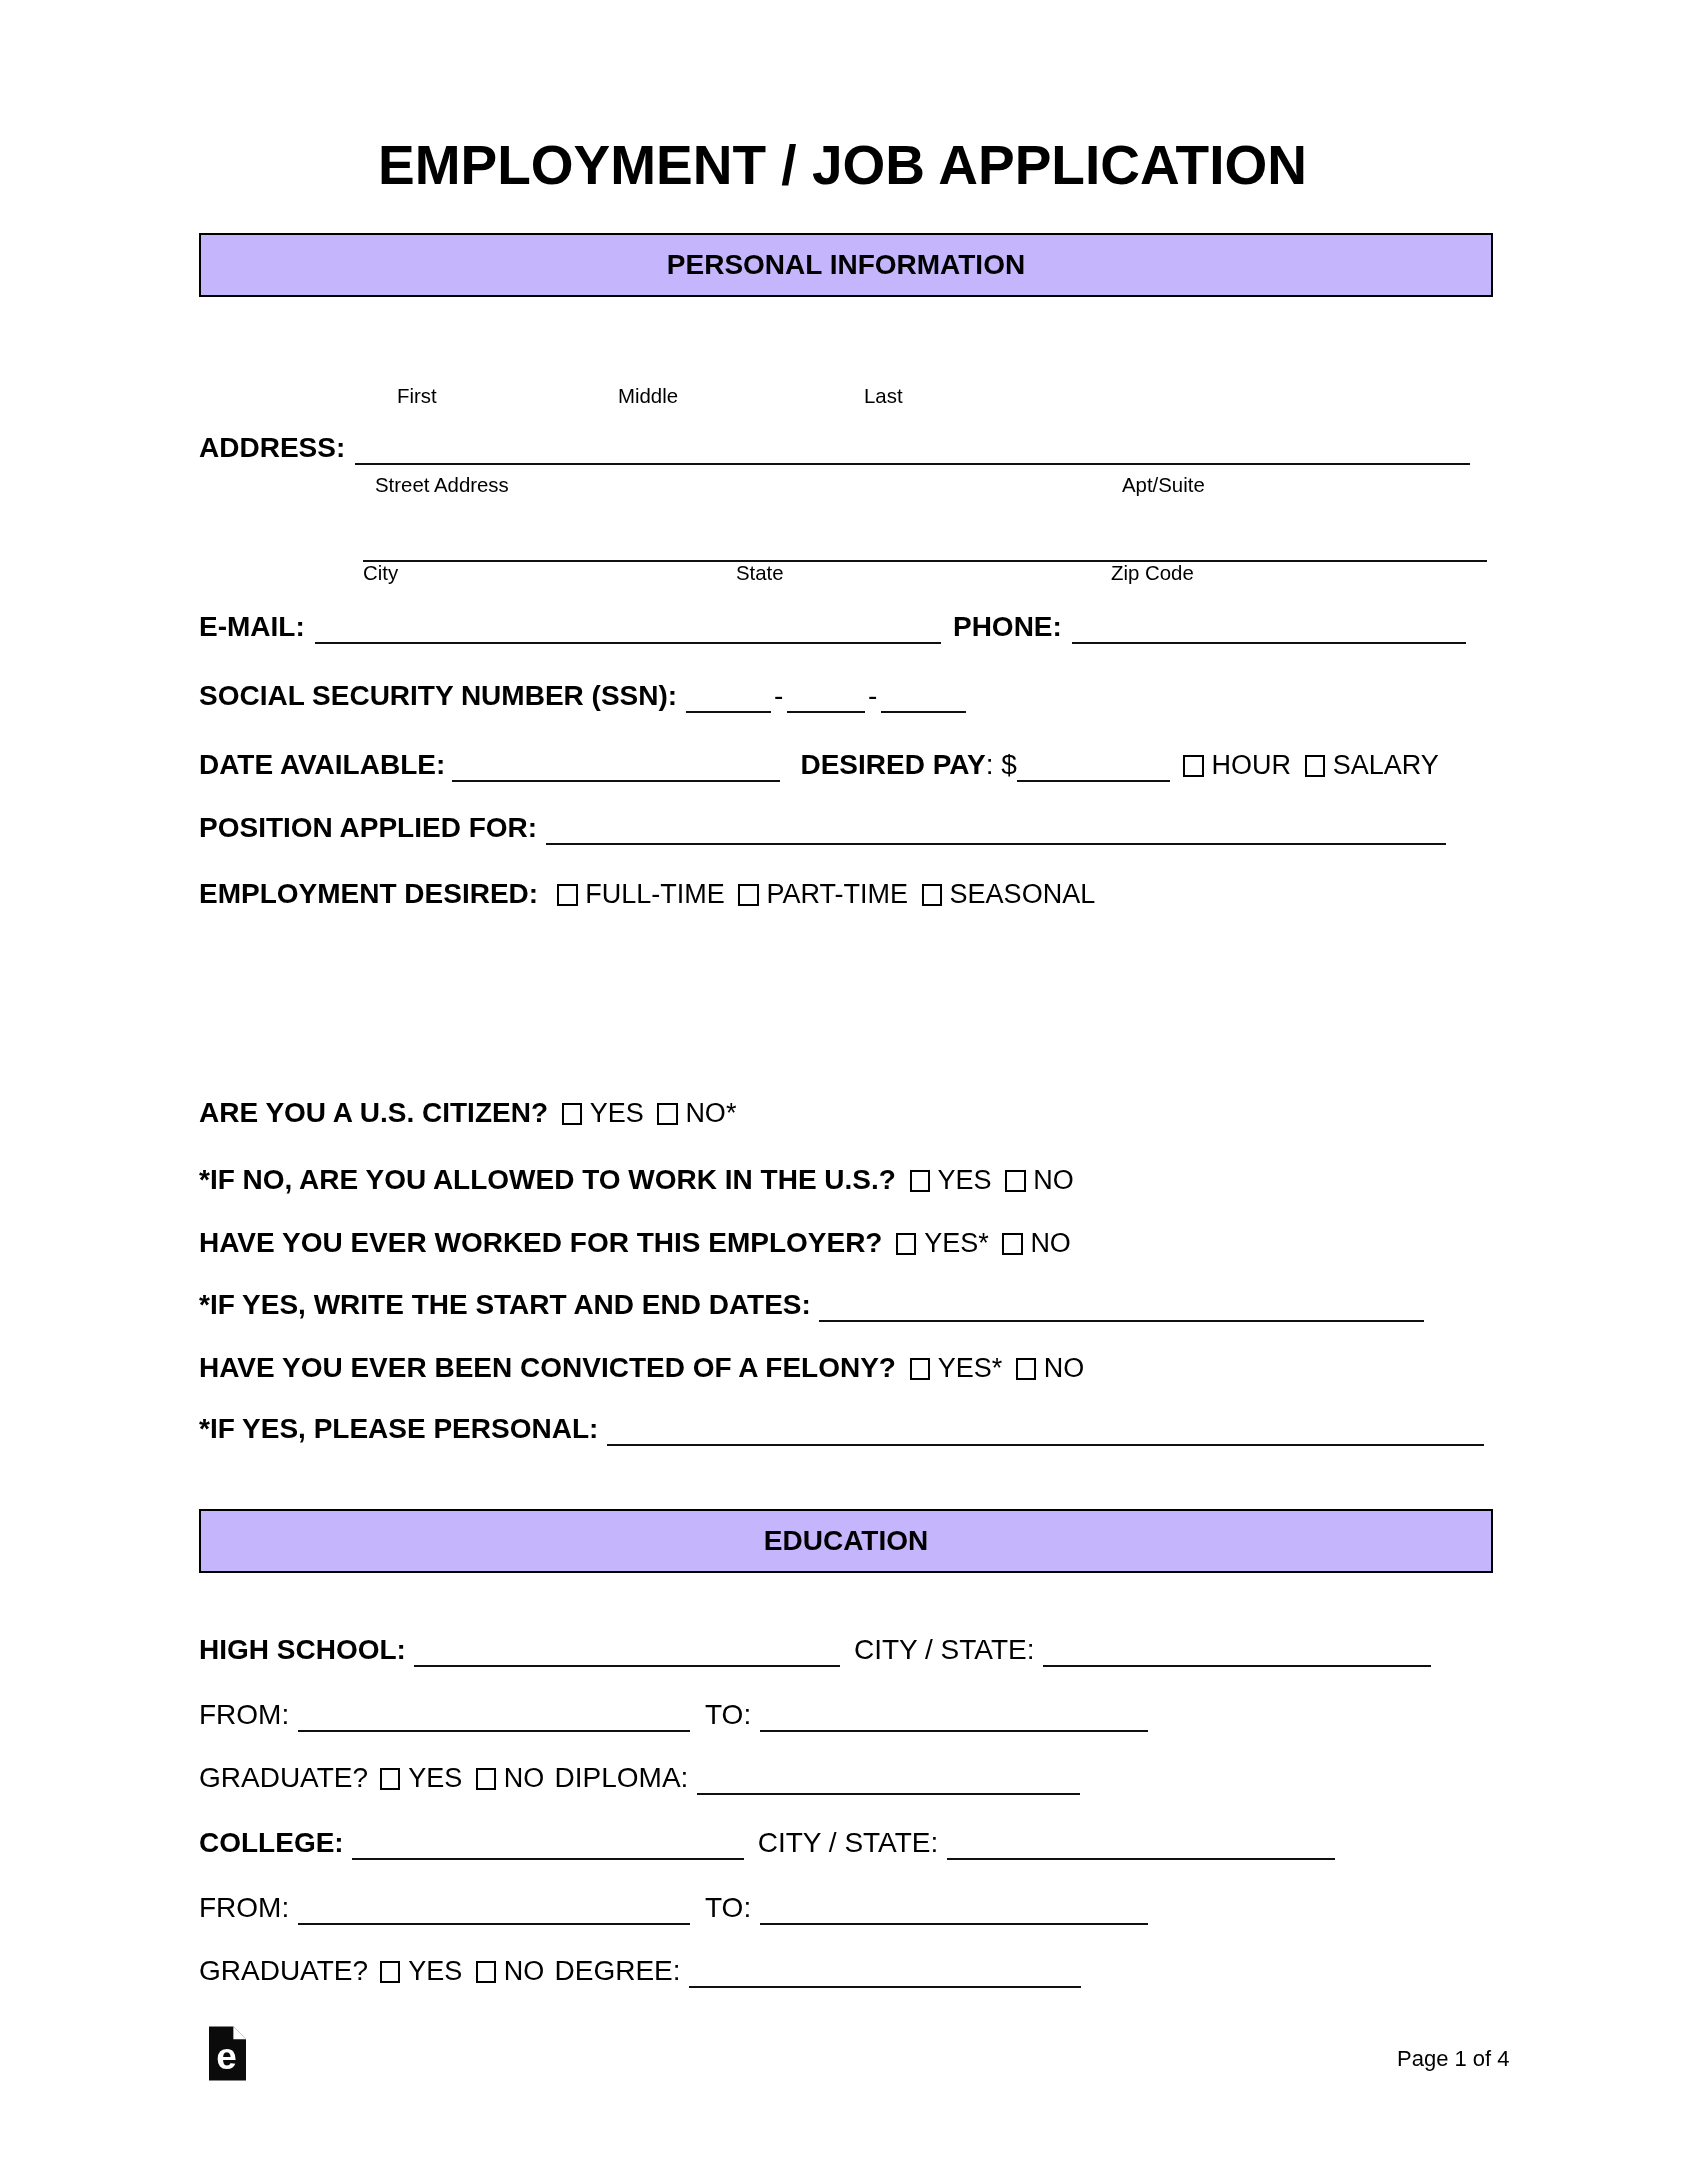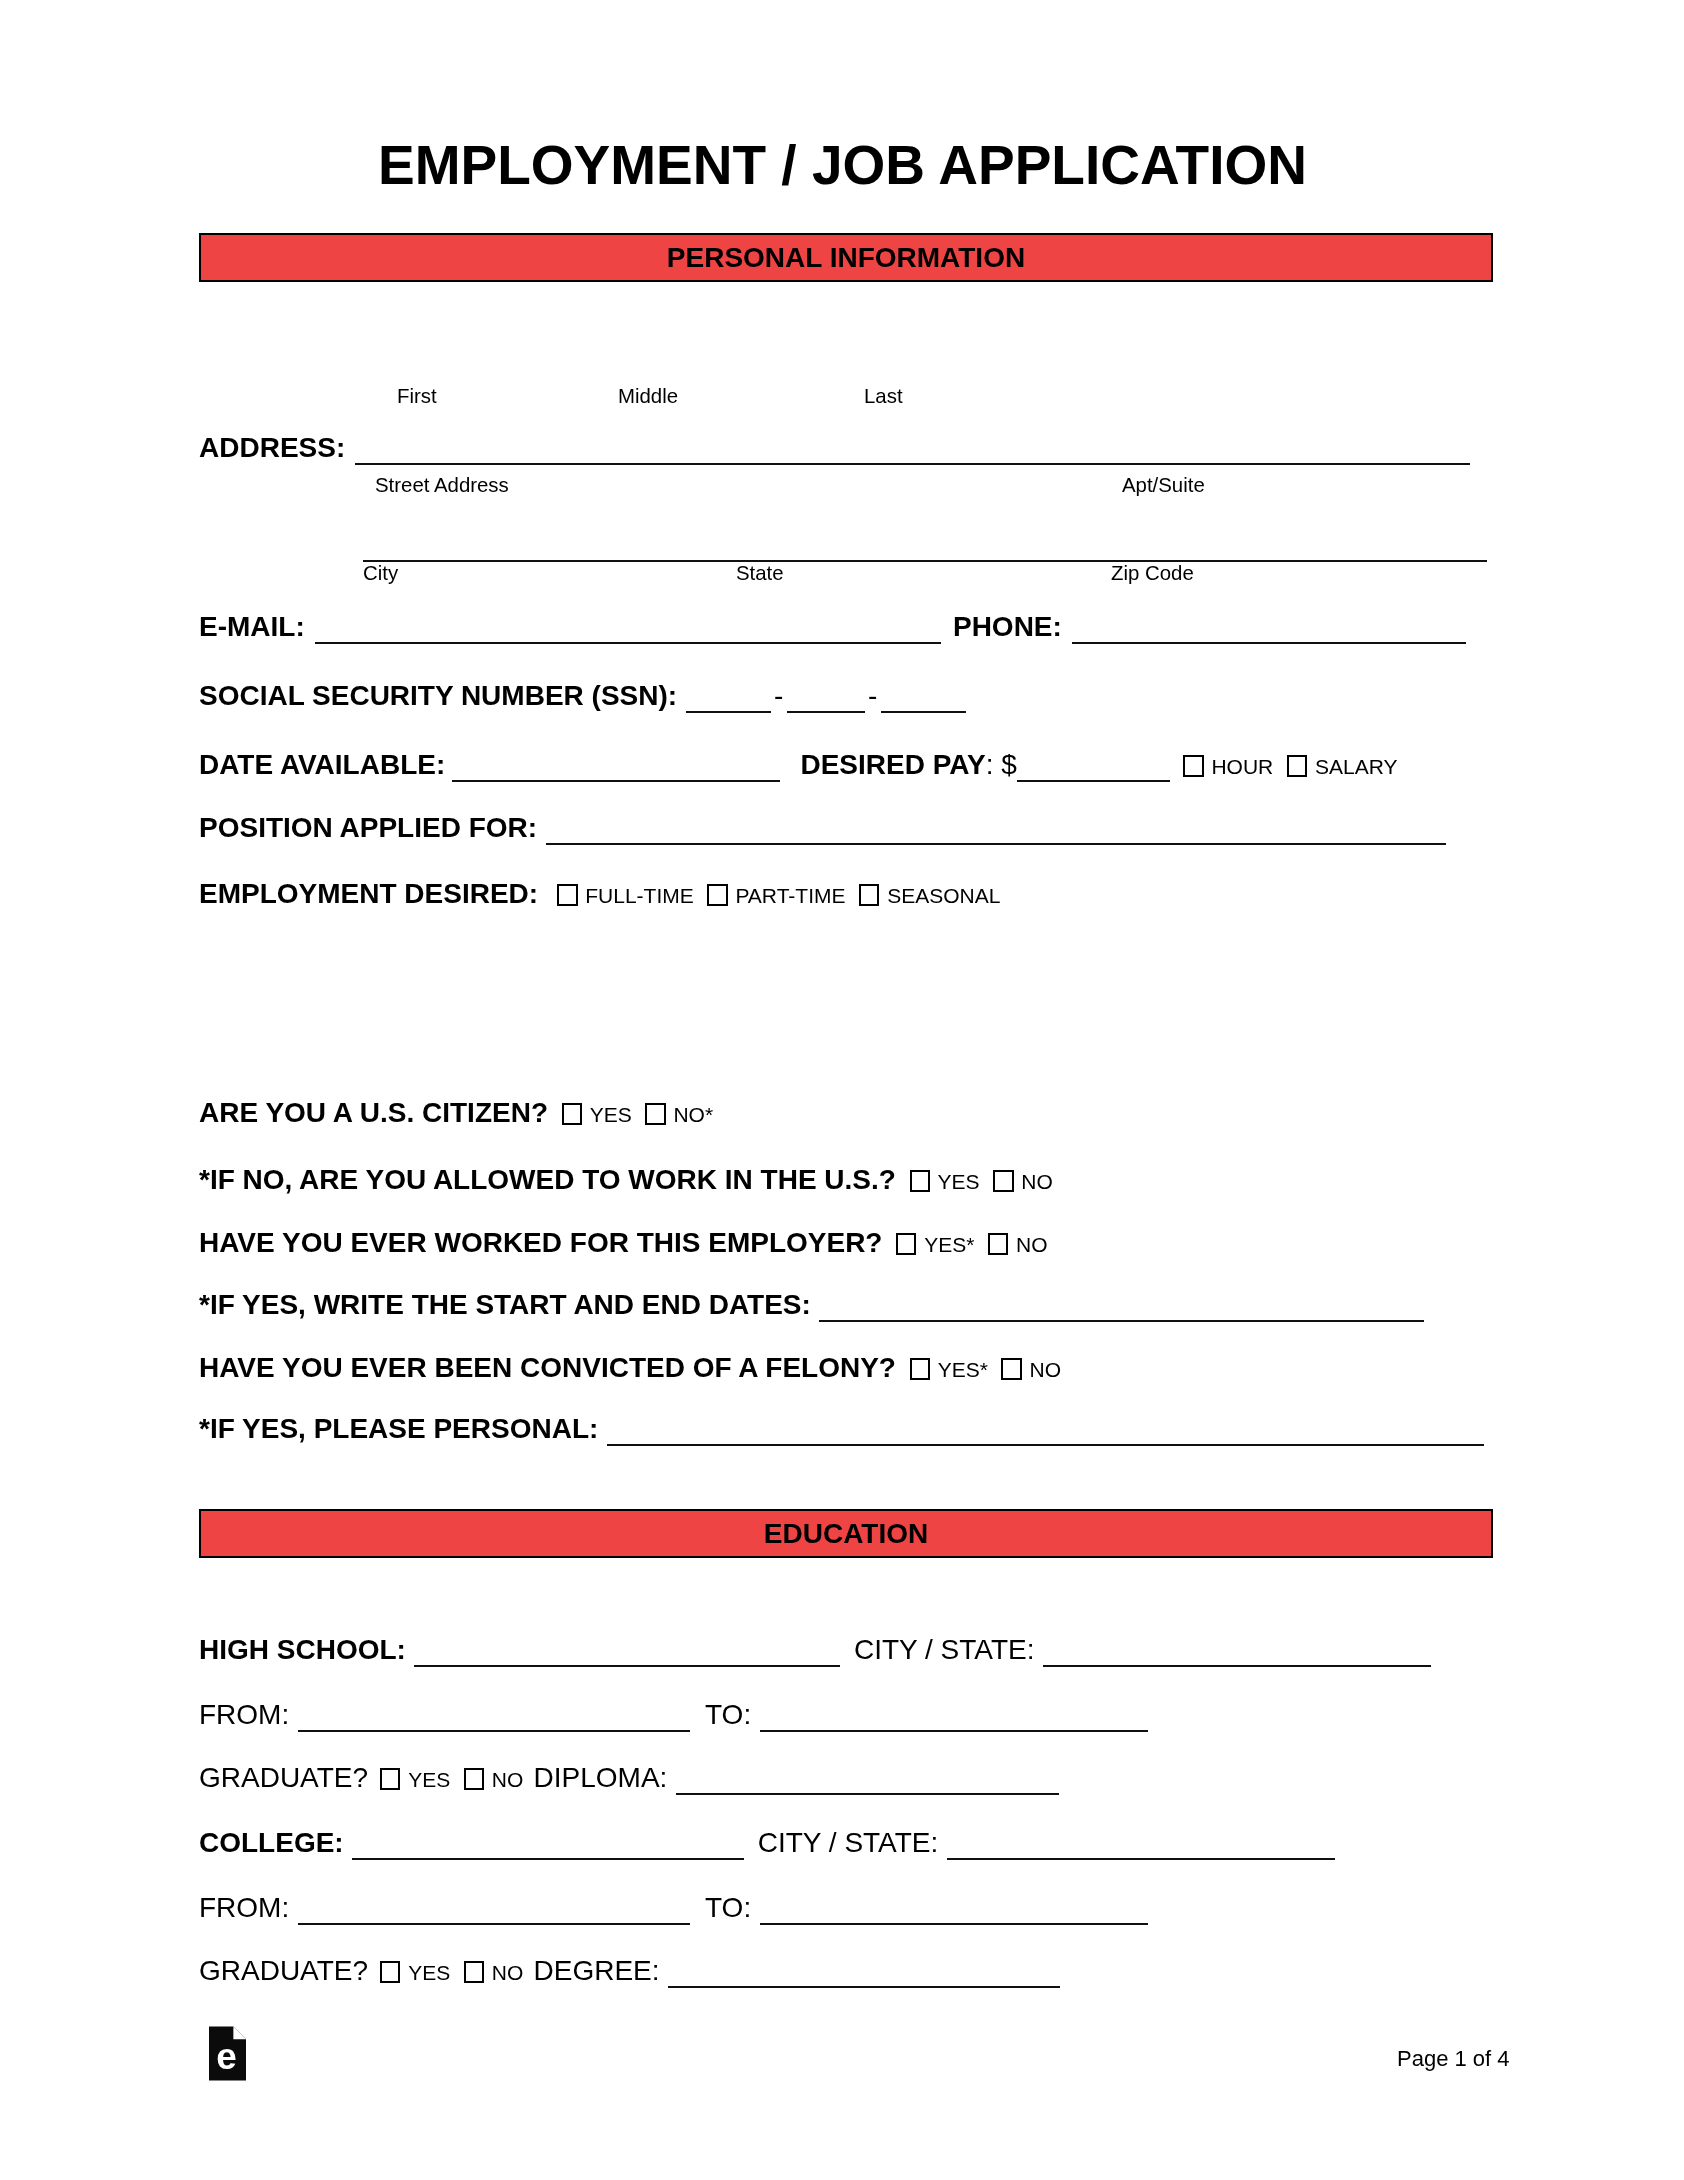--- a/index.html
+++ b/index.html
@@ -3,28 +3,28 @@
 <meta charset="utf-8">
 <style>
   html,body { margin:0; padding:0; background:#ffffff; }
   .page {
     position:relative; width:1685px; height:2181px; background:#ffffff;
     font-family:"Liberation Sans", sans-serif; color:#000; overflow:hidden;
   }
   .abs { position:absolute; white-space:nowrap; }
   .t33 { font-size:28px; line-height:1.1; }
   .t24 { font-size:20.4px; line-height:1.1; }
-  .t25 { font-size:21px; line-height:1.1; }
+  .t25 { font-size:27px; line-height:1.1; }
   .b   { font-weight:bold; }
   .title {
     top:133px; left:0; width:1685px; text-align:center;
     font-size:55px; font-weight:bold; letter-spacing:0;
   }
   .bar {
-    left:199px; width:1294px; height:49px; background:#ef4444;
+    left:199px; width:1294px; height:64px; background:#c4b5fd;
     border:2.6px solid #000; box-sizing:border-box;
     display:flex; align-items:center; justify-content:center;
     font-weight:bold; font-size:28px;
   }
   .blank {
     display:inline-block; height:24px; border-bottom:2.6px solid #101010;
     vertical-align:-7.7px;
   }
   .cb {
     display:inline-block; width:20.4px; height:22px; border:2.6px solid #000;

